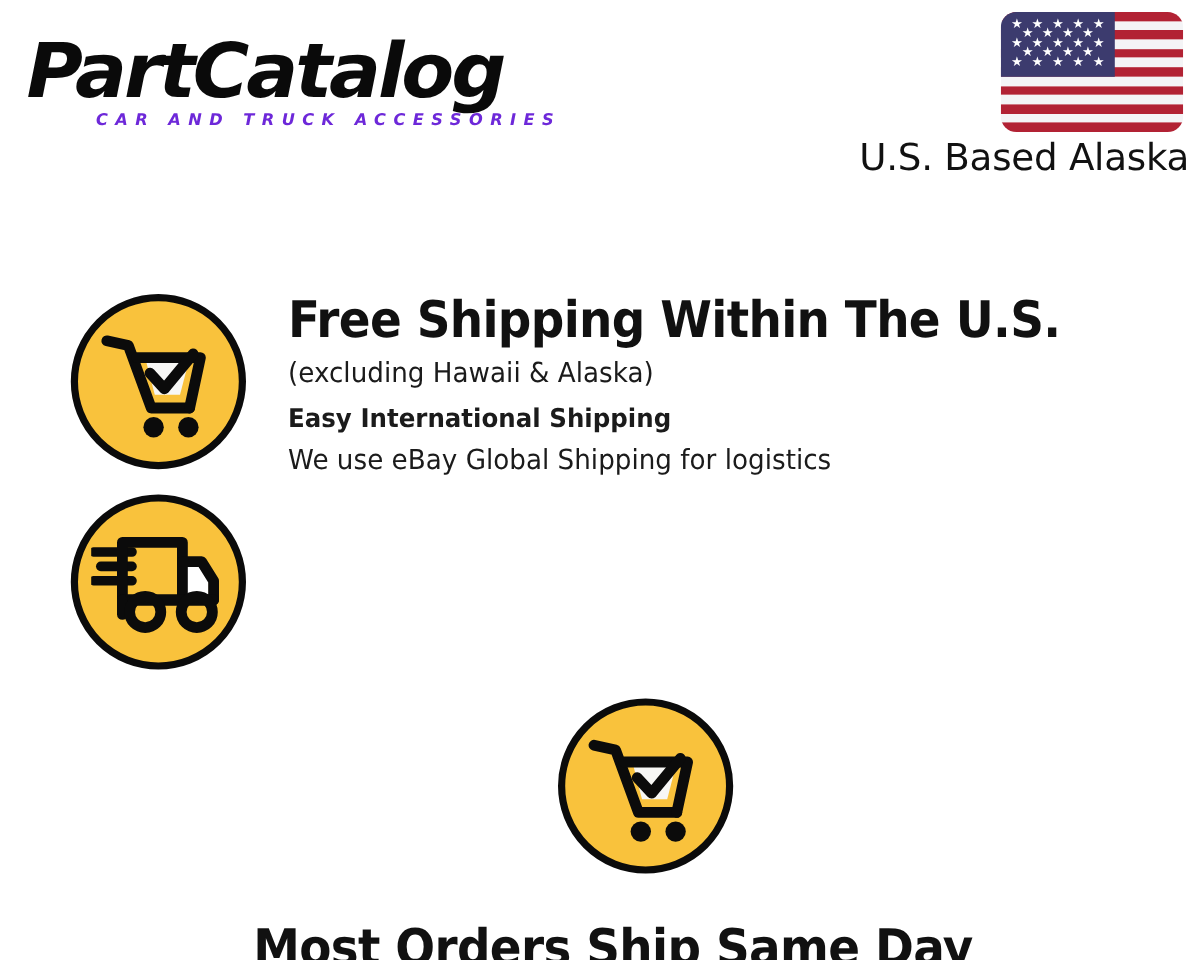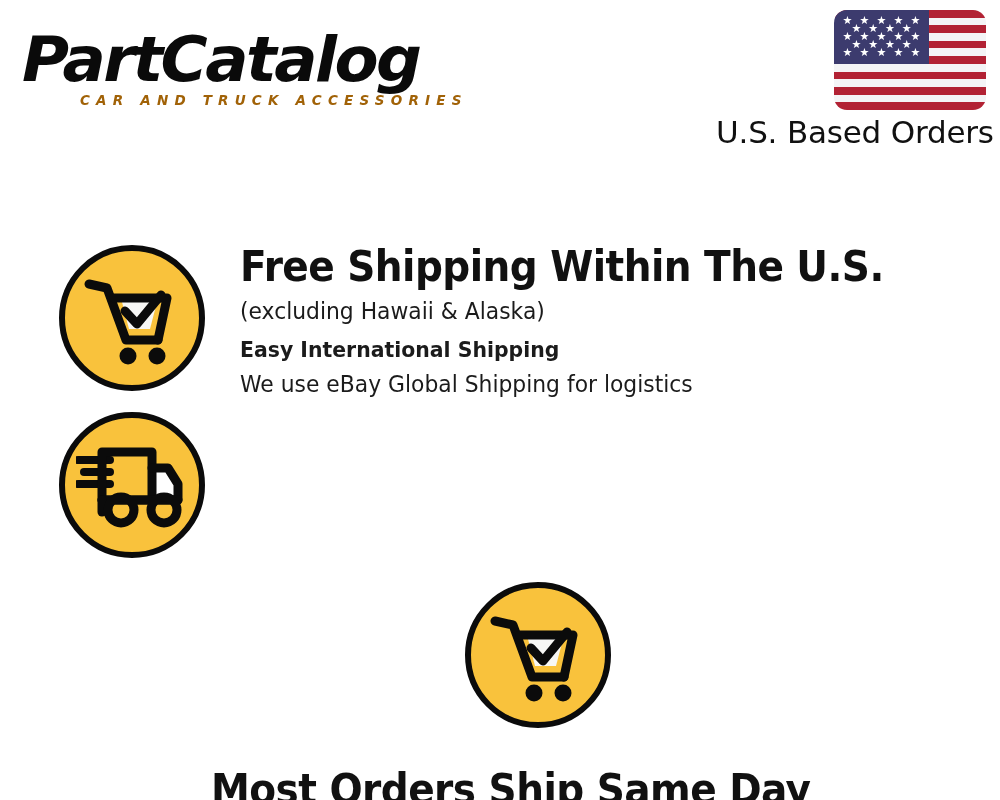--- a/index.html
+++ b/index.html
@@ -42,21 +42,21 @@
     white-space: nowrap;
     transform: scaleX(1.02);
     transform-origin: left center;
   }
   .brand-tagline {
     font-family: "DejaVu Sans", sans-serif;
     font-weight: bold;
     font-style: italic;
     font-size: 13.5px;
     letter-spacing: 6.2px;
-    color: #a16207;
+    color: #6d28d9;
     white-space: nowrap;
     margin-top: -2px;
     margin-left: 58px;
   }
 
   .seller-badge {
     position: absolute;
     right: 14px;
     top: 10px;
     width: 270px;
@@ -245,21 +245,21 @@
         </div>
         <div class="star-row">
           <span class="star">★</span>
           <span class="star">★</span>
           <span class="star">★</span>
           <span class="star">★</span>
           <span class="star">★</span>
         </div>
       </div>
     </div>
-    <div class="seller-label">U.S. Based Orders</div>
+    <div class="seller-label">U.S. Based Alaska</div>
   </div>
 
   <div class="features">
 
     <div class="feature-row r1">
       <div class="icon-badge">
         <svg width="106" height="100" viewBox="0 0 106 100" fill="none" aria-hidden="true">
           <path d="M43 34 H78 L71 61 H50 Z" fill="#f7f7f5"></path>
           <path d="M10 16 L28 20 L47 72 H79" stroke="#0b0b0b" stroke-width="9" stroke-linecap="round" stroke-linejoin="round" fill="none"></path>
           <path d="M35 30 H88 L79 72" stroke="#0b0b0b" stroke-width="9" stroke-linecap="round" stroke-linejoin="round" fill="none"></path>

